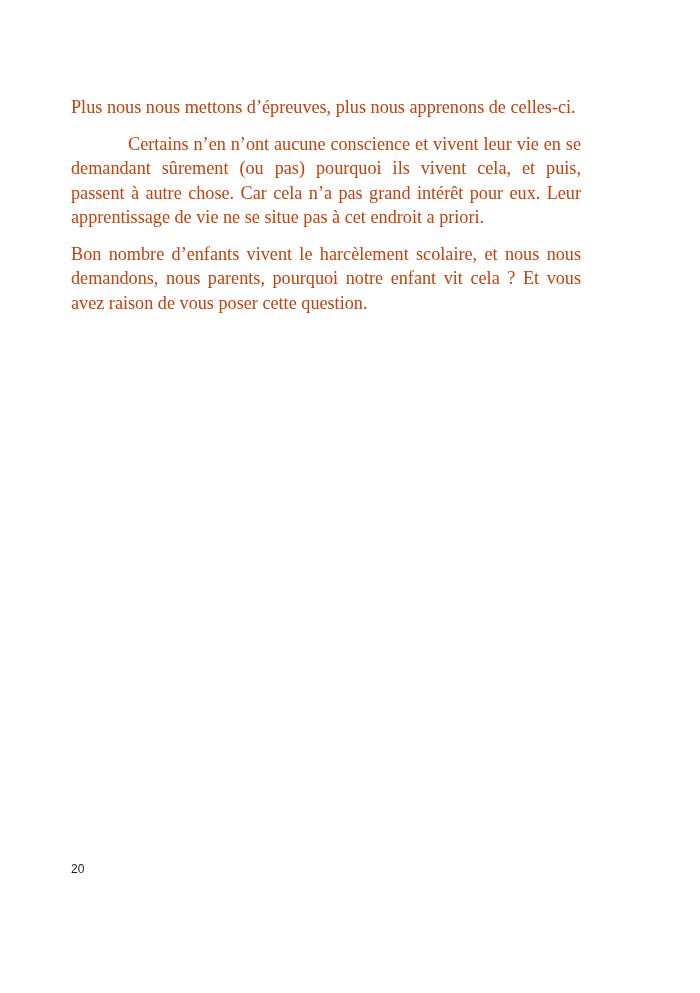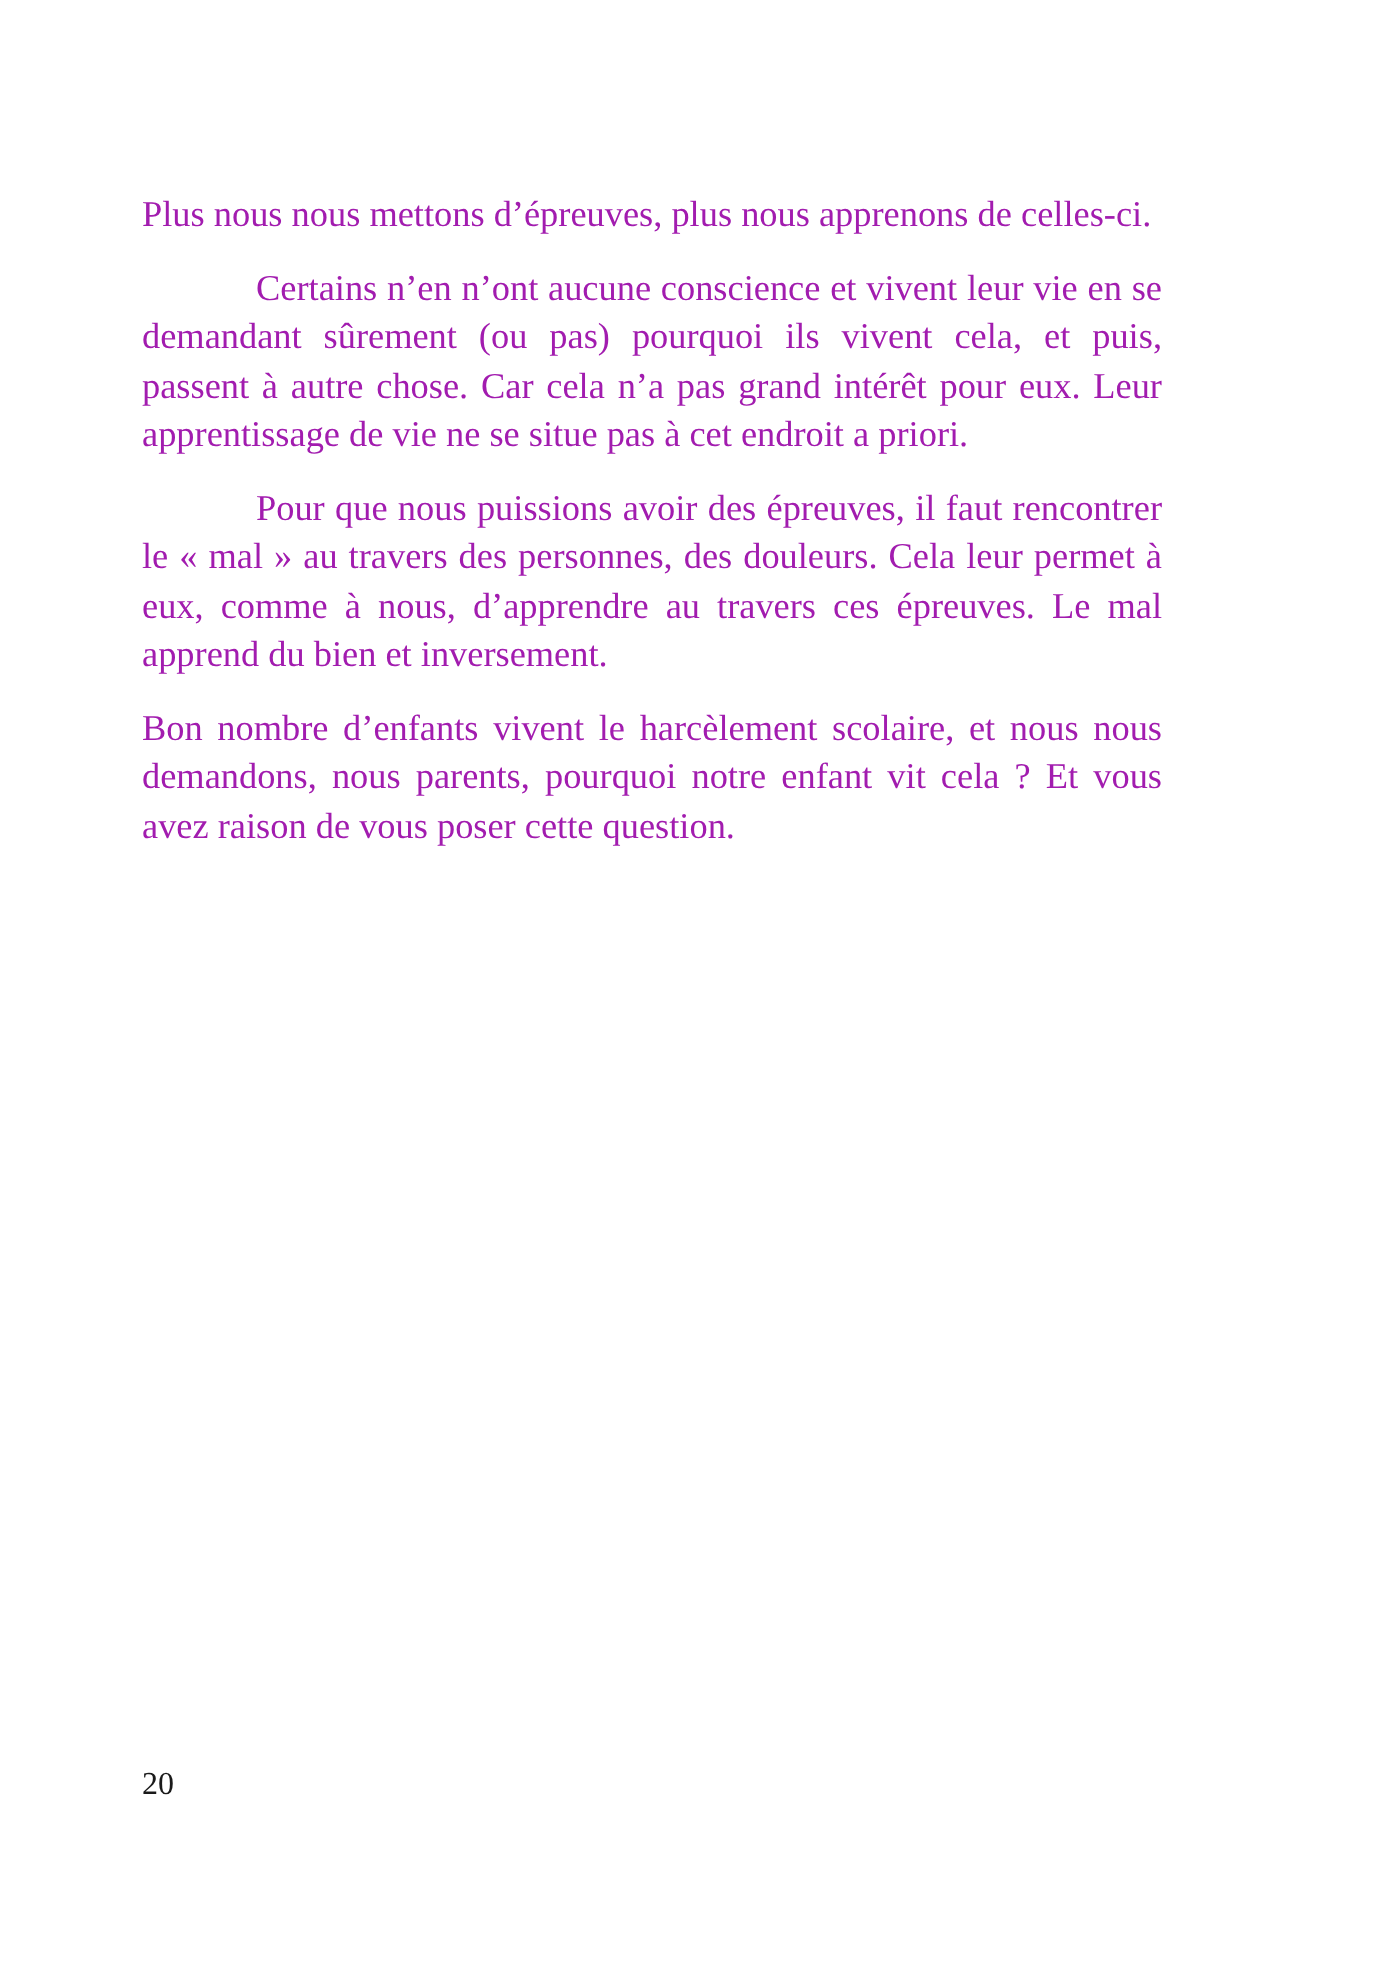--- a/index.html
+++ b/index.html
@@ -1,33 +1,32 @@
 <!DOCTYPE html>
 <html><head>
   <meta charset="utf-8">
   <style>
     html, body { margin: 0; padding: 0; background: #ffffff; }
     body { width: 700px; height: 993px; position: relative; overflow: hidden; }
     .page {
       position: absolute; left: 71px; top: 95px; width: 510px;
       font-family: "Liberation Serif", serif;
-      font-size: 18.2px; line-height: 24.4px; color: #a21caf;
+      font-size: 18.2px; line-height: 24.4px; color: #c2410c;
       text-align: justify;
     }
     .page p { margin: 0 0 12.4px 0; }
     .page p.indent { text-indent: 57px; }
     .page-number {
-      position: absolute; left: 71px; top: 884px;
-      font-family: Liberation Serif, serif;
-      font-size: 16px; color: #1a1a1a;
+      position: absolute; left: 71px; top: 862px;
+      font-family: Liberation Sans, sans-serif;
+      font-size: 12px; color: #1a1a1a;
     }
   </style>
 </head>
 <body>
 
 <div class="page">
   <p>Plus nous nous mettons d’épreuves, plus nous apprenons de celles-ci.</p>
   <p class="indent">Certains n’en n’ont aucune conscience et vivent leur vie en se demandant sûrement (ou pas) pourquoi ils vivent cela, et puis, passent à autre chose. Car cela n’a pas grand intérêt pour eux. Leur apprentissage de vie ne se situe pas à cet endroit a priori.</p>
-  <p class="indent">Pour que nous puissions avoir des épreuves, il faut rencontrer le « mal » au travers des personnes, des douleurs. Cela leur permet à eux, comme à nous, d’apprendre au travers ces épreuves. Le mal apprend du bien et inversement.</p>
   <p>Bon nombre d’enfants vivent le harcèlement scolaire, et nous nous demandons, nous parents, pourquoi notre enfant vit cela ? Et vous avez raison de vous poser cette question.</p>
 </div>
 
 <div class="page-number">20</div>
 
 </body></html>

